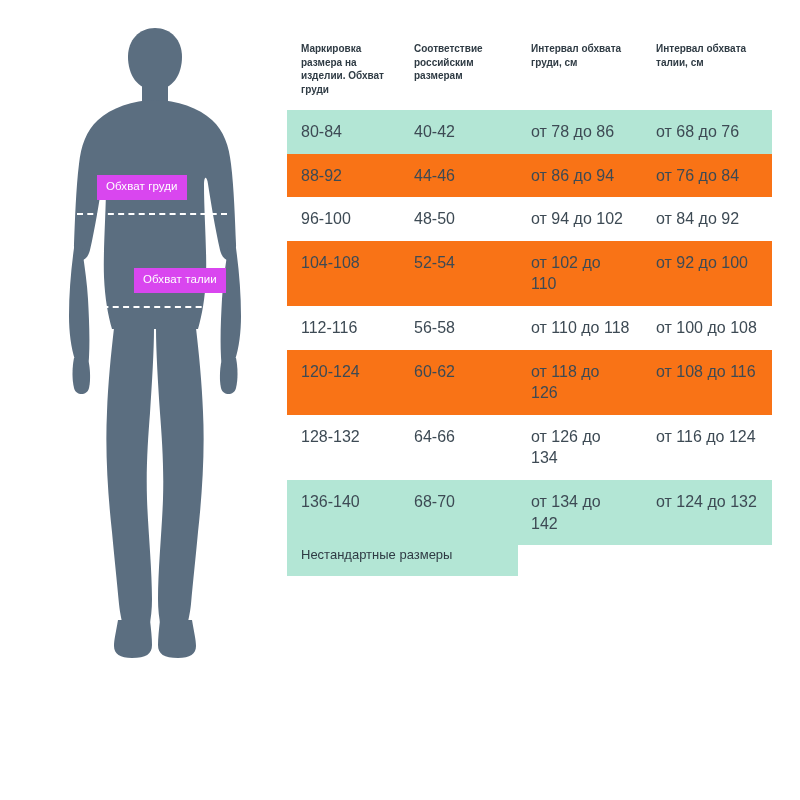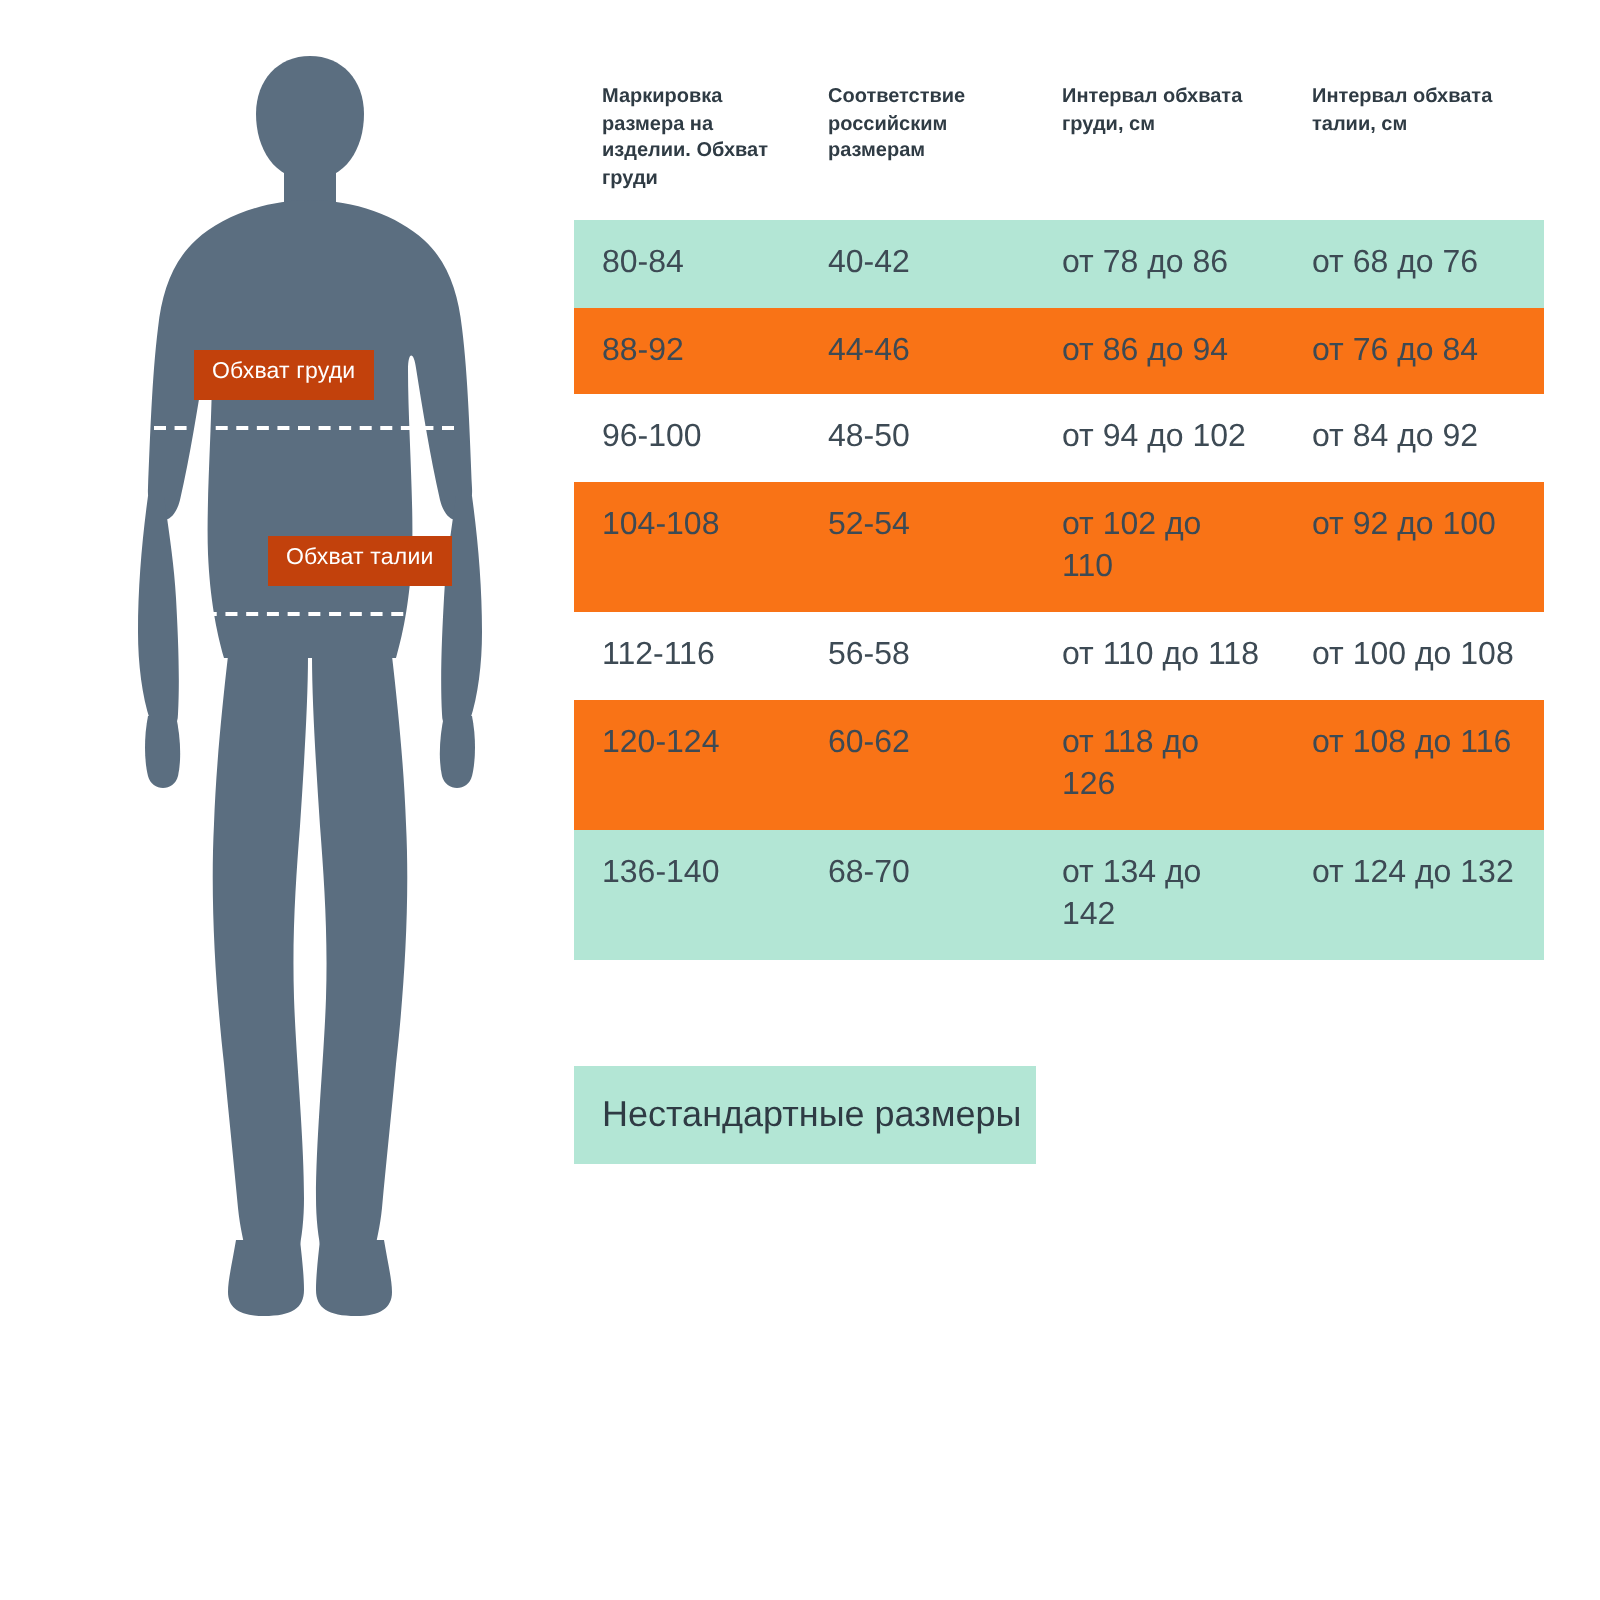--- a/index.html
+++ b/index.html
@@ -23,21 +23,21 @@
     position: absolute;
     left: 30px;
     top: 20px;
     width: 250px;
     height: 640px;
   }
   .figure-svg { display: block; }
 
   .measure-label {
     position: absolute;
-    background: #c2410c;
+    background: #d946ef;
     color: #ffffff;
     font-size: 11.5px;
     line-height: 1;
     padding: 6px 9px 7px 9px;
     white-space: nowrap;
     letter-spacing: 0.1px;
   }
   .label-chest { left: 67px; top: 155px; }
   .label-waist { left: 63px; top: 248px; margin-left: 41px; }
 
@@ -89,21 +89,21 @@
 
   td.cell { height: 18px; }
 
   .nonstandard {
     position: absolute;
     left: 287px;
     top: 533px;
     width: 231px;
     background: #b3e6d5;
     color: #2f3b44;
-    font-size: 18px;
+    font-size: 13px;
     padding: 14px 0 14px 14px;
     box-sizing: border-box;
   }
 </style>
 </head>
 <body>
 
 <div id="page">
 
   <div class="figure-wrap">
@@ -250,20 +250,26 @@
           <td class="cell">56-58</td>
           <td class="cell">от 110 до 118</td>
           <td class="cell">от 100 до 108</td>
         </tr>
         <tr class="row-grey">
           <td class="cell">120-124</td>
           <td class="cell">60-62</td>
           <td class="cell">от 118 до 126</td>
           <td class="cell">от 108 до 116</td>
         </tr>
+        <tr class="row-white">
+          <td class="cell">128-132</td>
+          <td class="cell">64-66</td>
+          <td class="cell">от 126 до 134</td>
+          <td class="cell">от 116 до 124</td>
+        </tr>
         <tr class="row-mint">
           <td class="cell">136-140</td>
           <td class="cell">68-70</td>
           <td class="cell">от 134 до 142</td>
           <td class="cell">от 124 до 132</td>
         </tr>
       </tbody>
     </table>
   </div>
 

